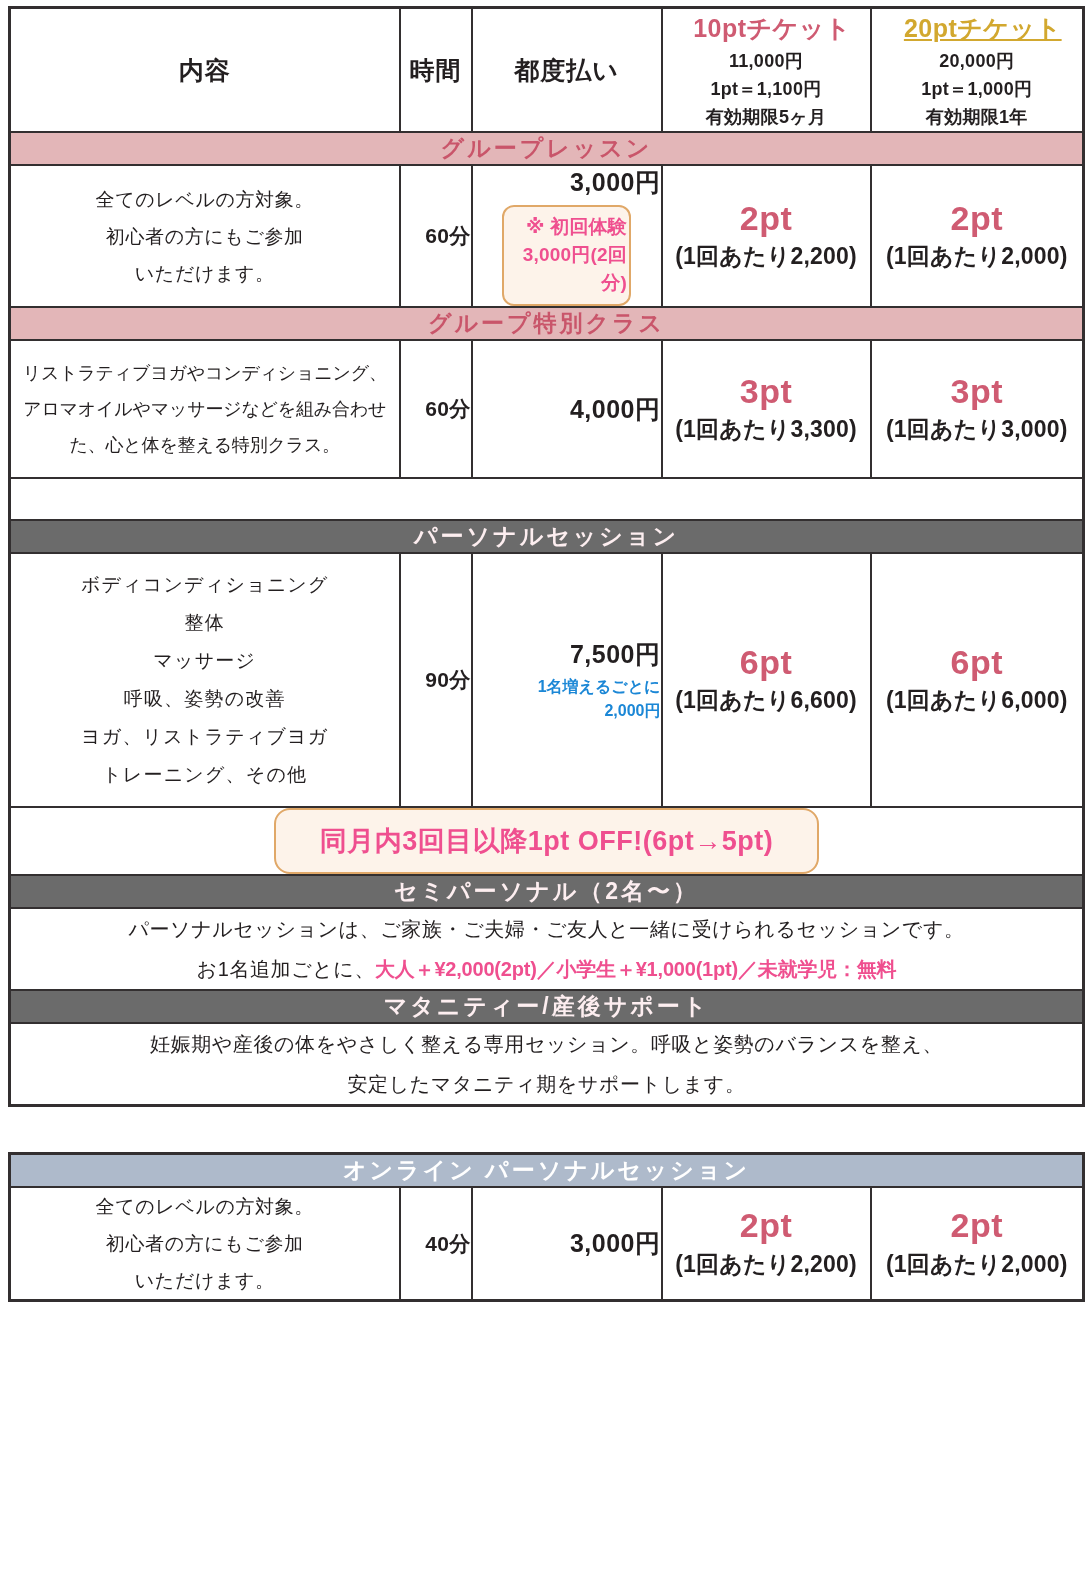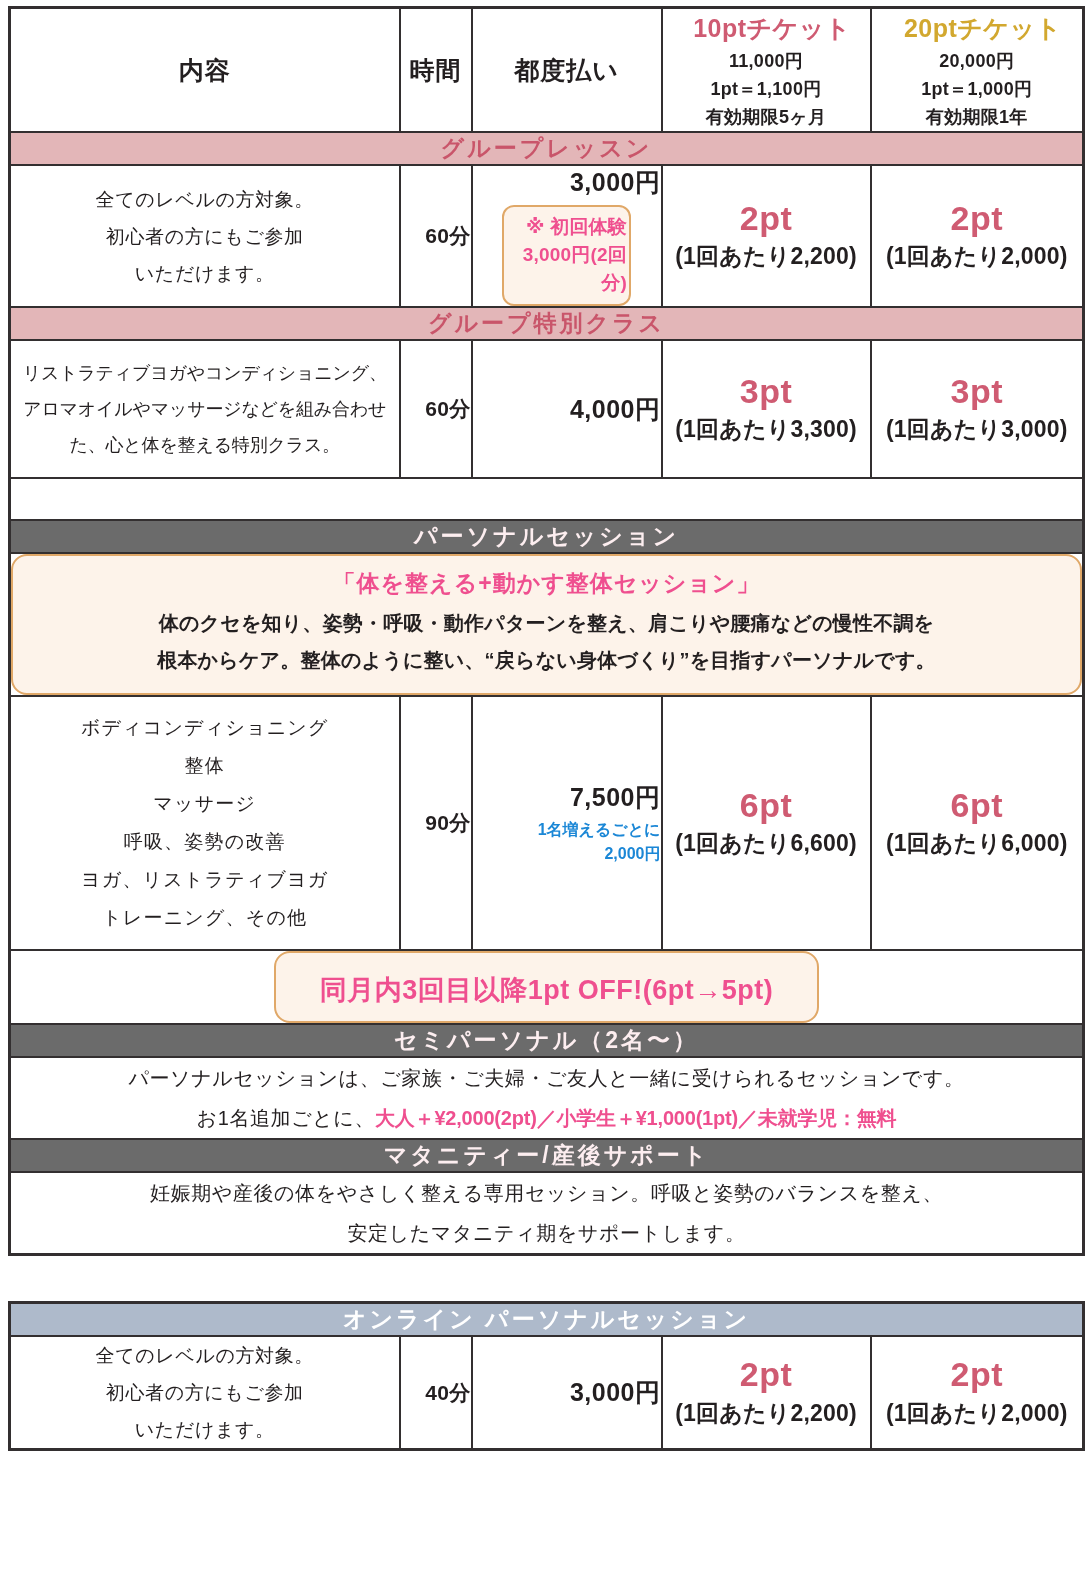--- a/index.html
+++ b/index.html
@@ -56,21 +56,21 @@
     line-height: 1.55;
   }
   .tk-title {
     font-size: 25px;
     font-weight: bold;
     display: block;
     letter-spacing: 0.5px;
     padding-left: 12px;
   }
   .tk-10 .tk-title { color: #cf5b72; }
-  .tk-20 .tk-title { color: #d2a82f; }
+  .tk-20 .tk-title { color: #d2a82f; text-decoration: underline; }
   .tk-line {
     display: block;
     font-size: 18px;
     font-weight: bold;
     color: #231f20;
     letter-spacing: 0.3px;
   }
 
   
   .band {
@@ -210,21 +210,21 @@
 
   .promo-cell {
     padding: 11px 4px 13px 4px;
     text-align: center;
   }
   .promo-box {
     display: inline-block;
     border: 2px solid #e0a868;
     border-radius: 16px;
     background: #fdf3ea;
-    padding: 19px 44px 13px 44px;
+    padding: 13px 44px 13px 44px;
   }
   .promo-text {
     color: #ef4f8f;
     font-weight: bold;
     font-size: 27px;
     letter-spacing: 0.5px;
   }
 
   .note-cell {
     padding: 14px 10px 16px 10px;
@@ -326,29 +326,20 @@
       </tr>
 
       <tr class="spacer-row">
         <td colspan="5"></td>
       </tr>
 
       <tr>
         <td class="band band-gray" colspan="5">パーソナルセッション</td>
       </tr>
 
-      <tr>
-        <td class="info-cell" colspan="5">
-          <div class="info-box">
-            <span class="info-title">「体を整える+動かす整体セッション」</span>
-            <span class="info-line">体のクセを知り、姿勢・呼吸・動作パターンを整え、肩こりや腰痛などの慢性不調を</span>
-            <span class="info-line">根本からケア。整体のように整い、“戻らない身体づくり”を目指すパーソナルです。</span>
-          </div>
-        </td>
-      </tr>
 
       <tr>
         <td class="desc list">
           <span>ボディコンディショニング</span><br>
           <span>整体</span><br>
           <span>マッサージ</span><br>
           <span>呼吸、姿勢の改善</span><br>
           <span>ヨガ、リストラティブヨガ</span><br>
           <span>トレーニング、その他</span>
         </td>

